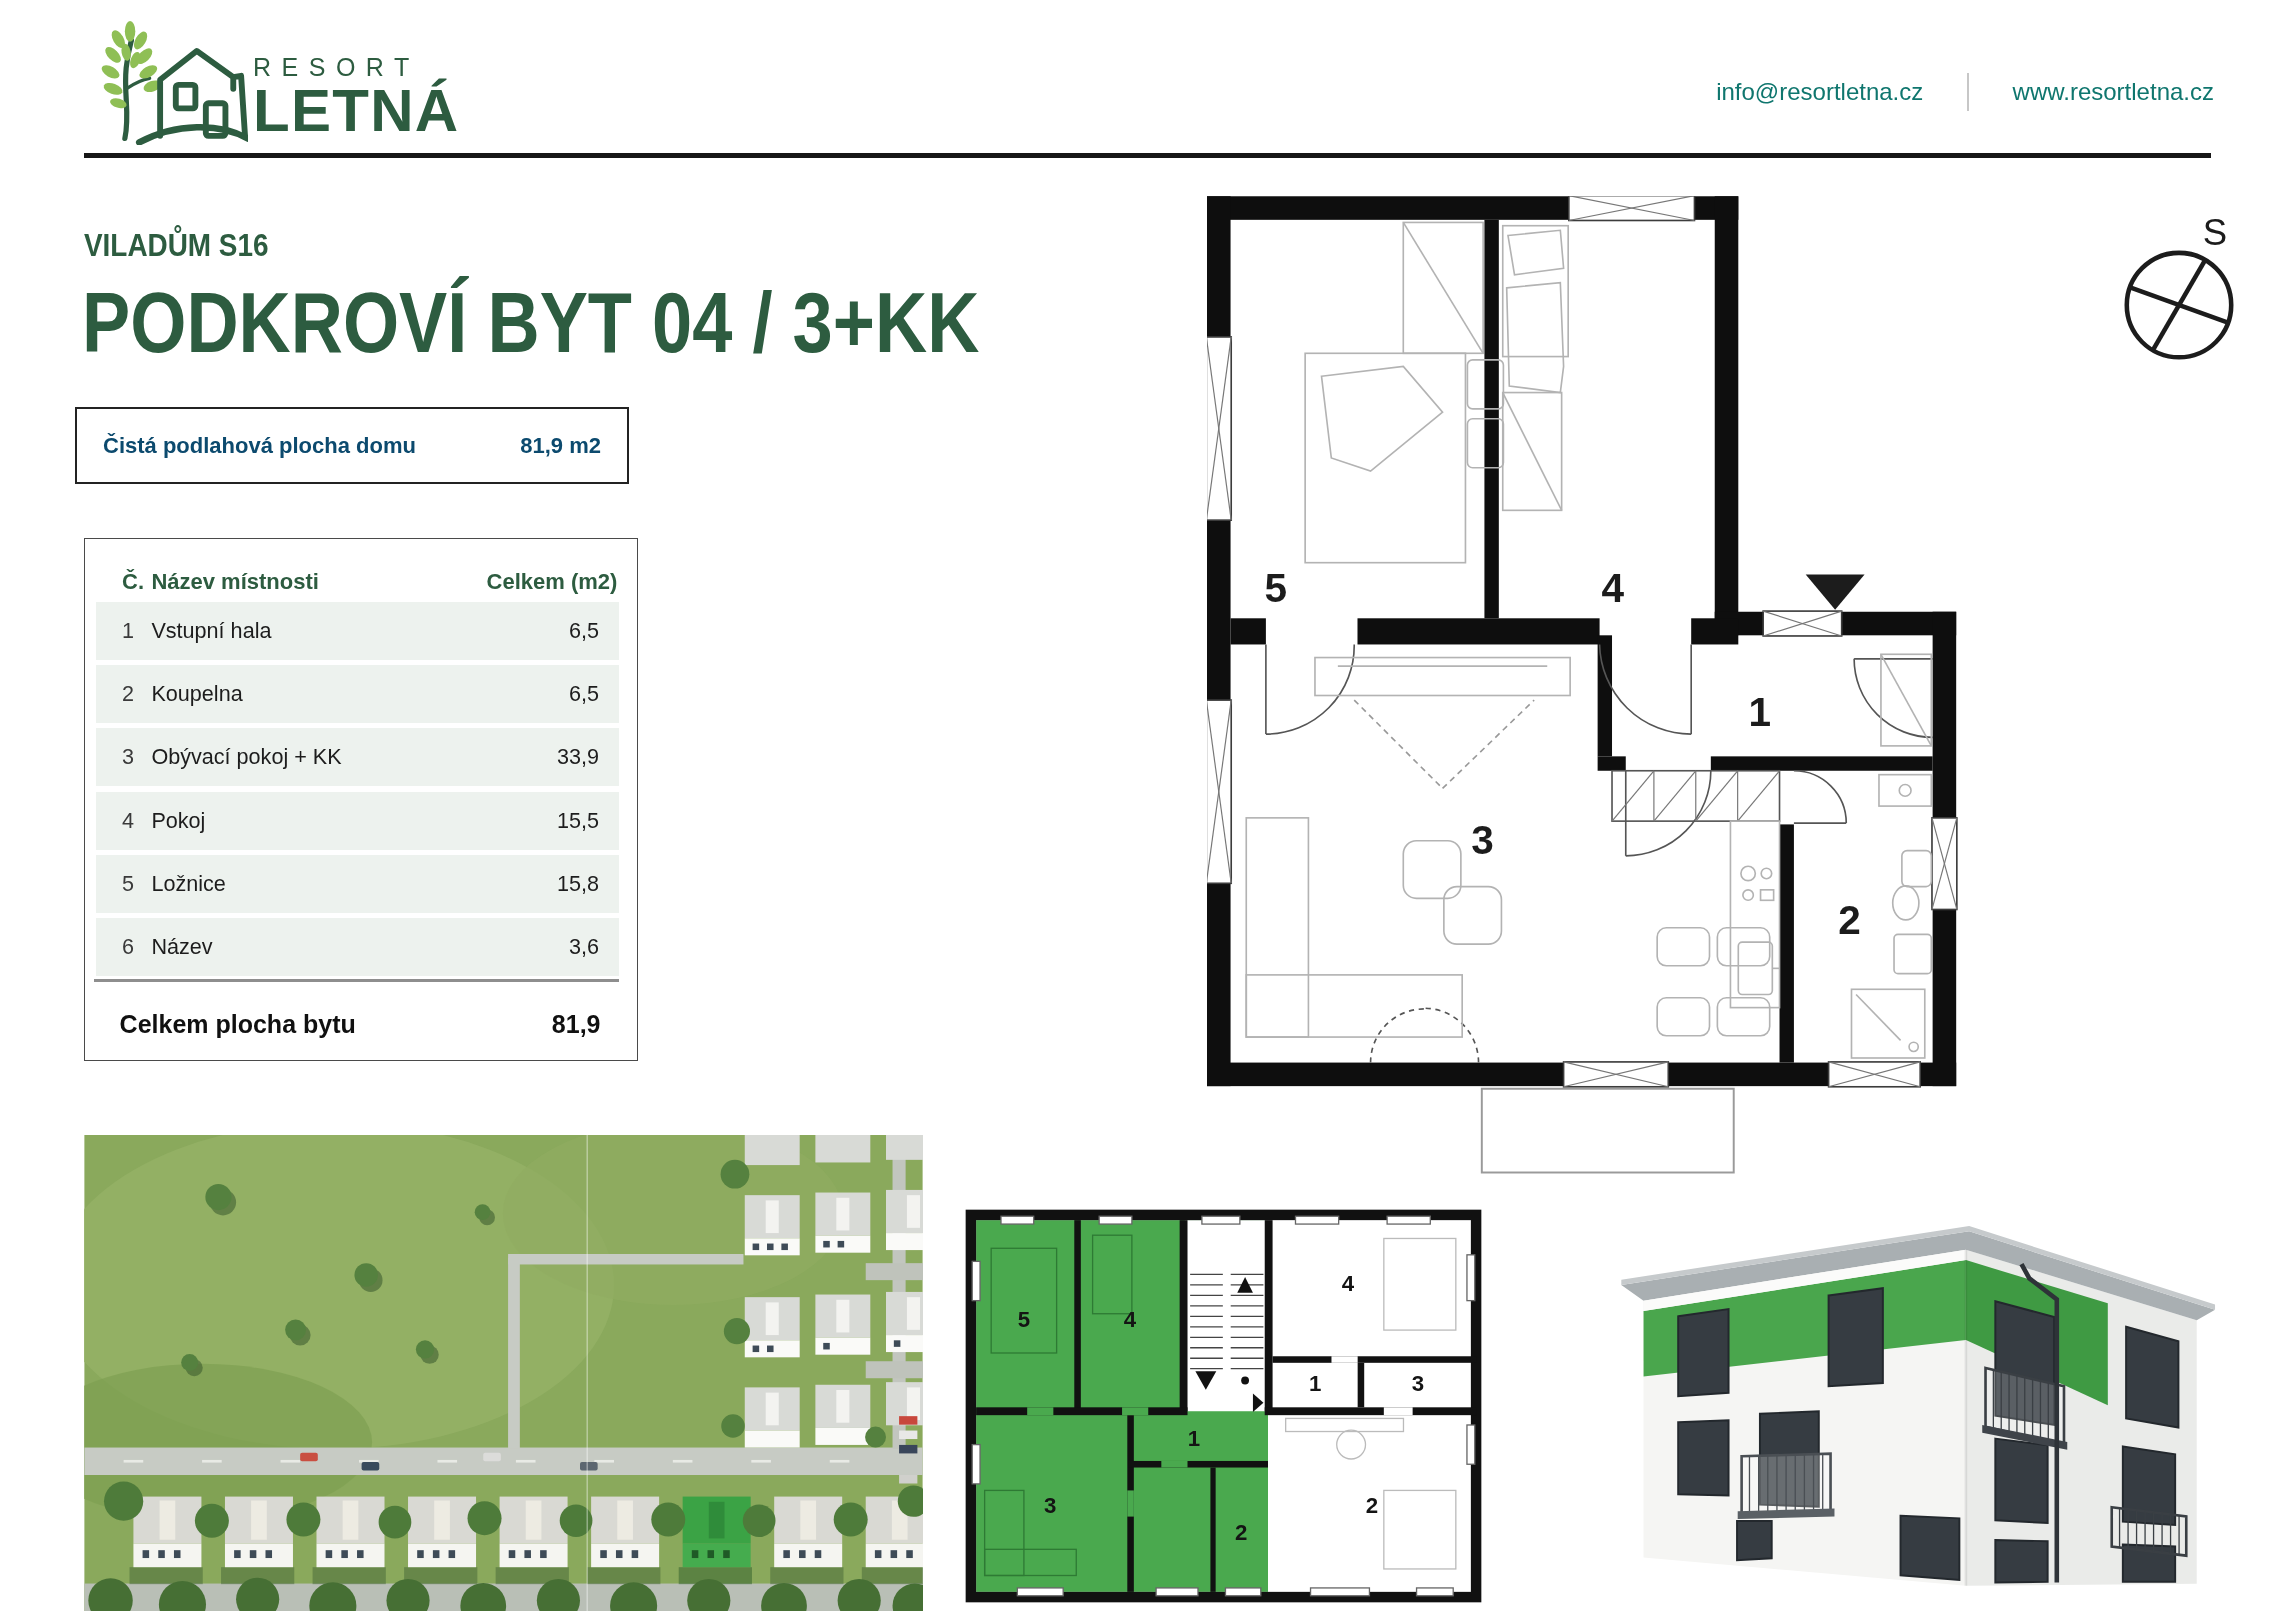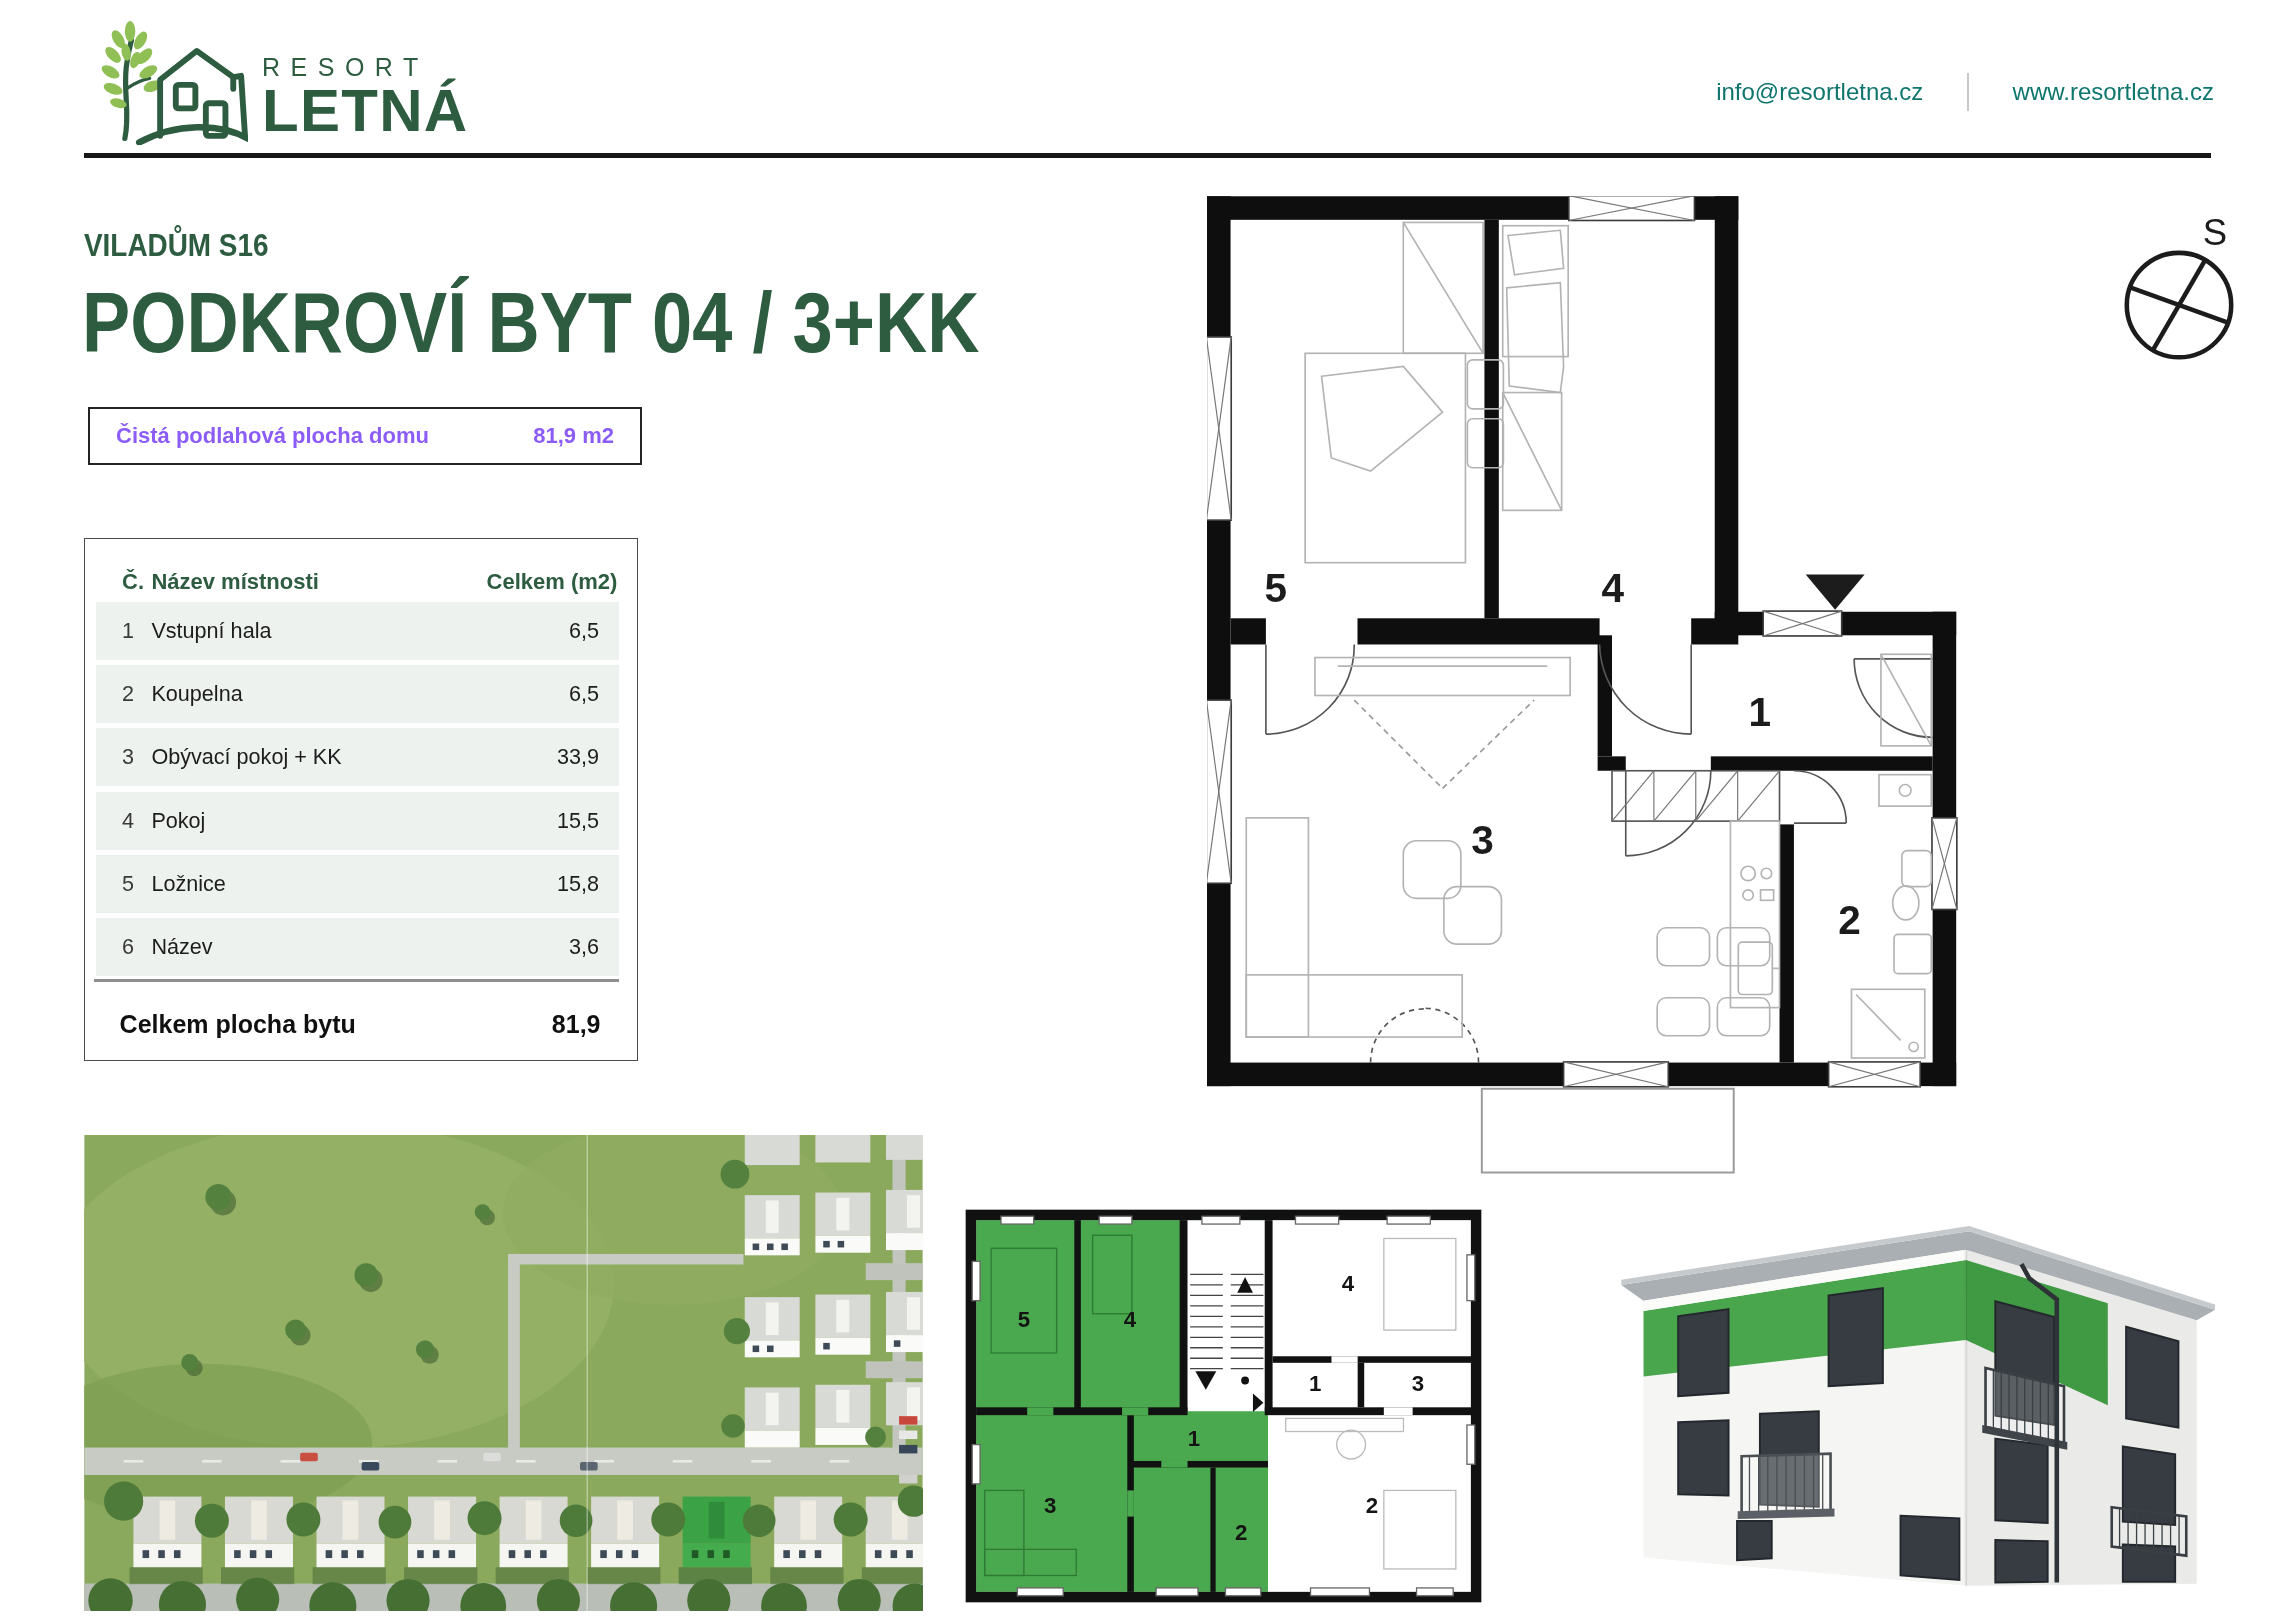--- a/index.html
+++ b/index.html
@@ -1,34 +1,34 @@
 <!DOCTYPE html>
 <html style="font-size:10.5px"><head>
 <meta charset="utf-8">
 <style>
   html,body{margin:0;padding:0;background:#888;}
   .page{position:relative;width:2295px;height:1623px;background:#ffffff;overflow:hidden;
         font-family:"Liberation Sans", sans-serif;color:#1c1c1c;}
   
   .logo{position:absolute;left:84px;top:17px;display:flex;align-items:flex-end;}
   .logo svg{display:block;}
-  .logo-text{margin-left:14px;padding-bottom:6.5px;}
+  .logo-text{margin-left:5px;padding-bottom:6.5px;}
   .logo-top{font-size:25px;letter-spacing:10.5px;color:#2d5c40;font-weight:500;}
   .logo-bottom{font-size:60px;font-weight:700;color:#2d5c40;letter-spacing:1.3px;line-height:.95;}
   .contact{position:absolute;top:73px;right:81px;display:flex;align-items:center;font-size:24px;color:#0f766e;}
   .contact .sep{width:1.3px;height:38px;background:#c7c7c7;margin:0 44px;}
   .header-rule{position:absolute;left:84px;right:84px;top:153px;height:5.2px;background:#171717;}
   
   .subtitle{position:absolute;left:84px;top:228px;font-size:31px;font-weight:700;color:#2d5c40;
             transform:scaleX(.9);transform-origin:left;}
   .main-title{position:absolute;left:82px;top:280px;font-size:85px;font-weight:800;color:#2d5c40;
               line-height:1;transform:scaleX(.85);transform-origin:left;white-space:nowrap;}
-  .area-box{position:absolute;left:88px;top:407px;width:554px;height:58px;border:2px solid #232323;
+  .area-box{position:absolute;left:75px;top:407px;width:554px;height:77px;border:2px solid #232323;
             box-sizing:border-box;display:flex;align-items:center;justify-content:space-between;
-            padding:0 26px;font-size:22px;font-weight:700;color:#8b5cf6;}
+            padding:0 26px;font-size:22px;font-weight:700;color:#0c4a6e;}
   .table-box{position:absolute;left:84px;top:538px;width:554px;height:523px;border:1.3px solid #4a4a4a;
              box-sizing:border-box;}
   .t-head{position:absolute;left:0;right:0;top:23.6px;height:39px;display:flex;align-items:center;
           padding:0 19.6px 0 37px;font-size:22px;font-weight:700;color:#2d5c40;}
   .t-head .h-num{width:29.4px;}
   .t-head .h-name{flex:1;}
   .t-head .h-area{text-align:right;}
   .t-rows{position:absolute;left:11px;right:18.3px;top:63px;}
   .row{height:58px;margin-bottom:5.2px;background:#edf2ee;display:flex;align-items:center;
        padding:0 19.6px 0 26px;box-sizing:border-box;font-size:21.6px;color:#1d1d1d;}

